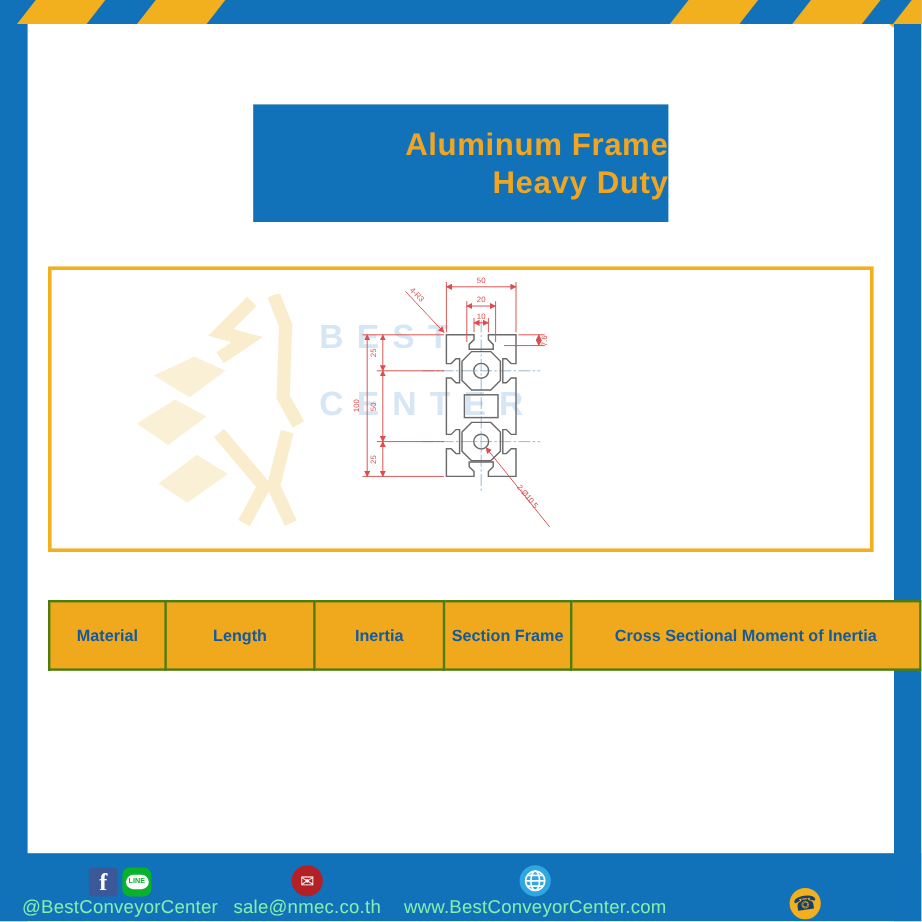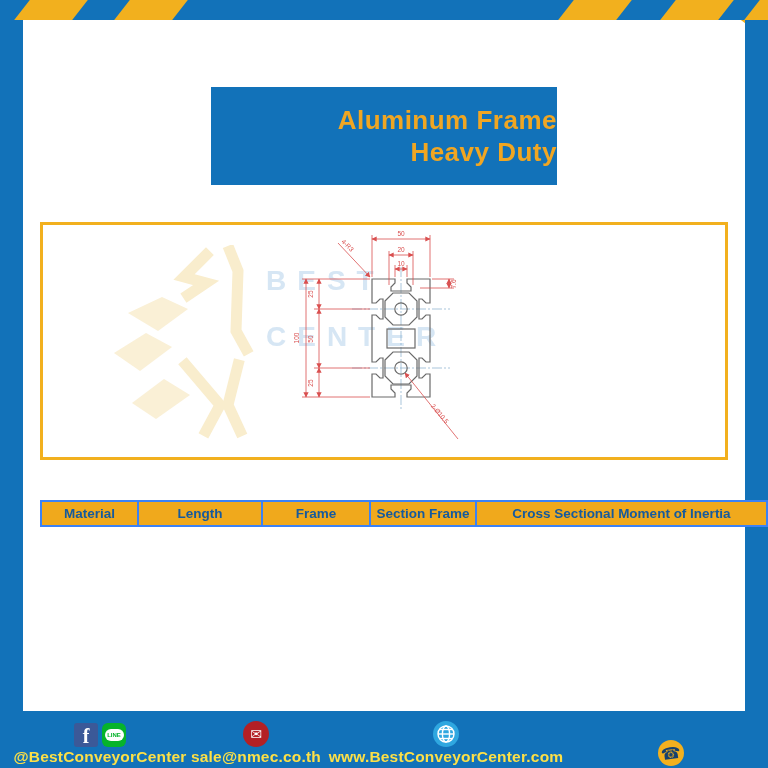--- a/index.html
+++ b/index.html
@@ -23,29 +23,29 @@
   .draw-box{position:absolute;left:40px;top:222px;width:682px;height:232px;background:#fff;
             border:3px solid #f2b01e;overflow:hidden;z-index:6;}
   .wm-text{position:absolute;left:223px;top:28px;color:#d6e6f4;font-weight:bold;
            font-size:28px;line-height:56px;letter-spacing:11px;white-space:nowrap;z-index:1;}
   .deer{position:absolute;left:45px;top:20px;z-index:1;}
   .profile-svg{position:absolute;left:243px;top:2px;z-index:2;}
   .profile-svg text{font-size:6.5px;fill:#d94f4f;font-family:"Liberation Sans",sans-serif;}
 
   
   .spec-table{position:absolute;left:40px;top:500px;border-collapse:collapse;z-index:6;}
-  .spec-table th,.spec-table td{border:2px solid #3b82f6;text-align:center;padding:0 4px;}
+  .spec-table th,.spec-table td{border:2px solid #4d7c0f;text-align:center;padding:16px 4px;}
   .spec-table th{background:#f0a91c;color:#155a9e;font-size:13.5px;font-weight:bold;height:23px;}
   .spec-table td{background:#1272b9;color:#ffffff;font-size:13.5px;font-weight:bold;height:41px;}
 
   
   .footer{position:absolute;left:0;right:0;bottom:0;height:57px;background:#1272b9;z-index:7;
           display:flex;align-items:center;justify-content:space-between;padding:0 14px;box-sizing:border-box;}
   .f-sec{display:flex;flex-direction:column;align-items:center;justify-content:flex-end;gap:1px;height:53px;}
-  .f-text{color:#fde047;font-weight:bold;font-size:15.5px;white-space:nowrap;letter-spacing:.2px;}
+  .f-text{color:#86efac;font-weight:normal;font-size:15.5px;white-space:nowrap;letter-spacing:.2px;}
   .f-div{width:5px;height:40px;background:#f2b01e;border-radius:3px;}
   .icons-row{display:flex;gap:4px;align-items:center;}
   .fb-ic{width:24px;height:24px;background:#3b5998;border-radius:3px;color:#fff;
          font-family:"Liberation Serif",serif;font-weight:bold;font-size:20px;
          display:flex;align-items:flex-end;justify-content:center;line-height:22px;overflow:hidden;}
   .line-ic{width:24px;height:24px;background:#06b32b;border-radius:6px;display:flex;align-items:center;justify-content:center;}
   .line-bubble{background:#fff;border-radius:7px;width:19px;height:12px;color:#06b32b;
                font-size:6px;font-weight:bold;display:flex;align-items:center;justify-content:center;}
   .mail-ic{width:26px;height:26px;border-radius:50%;background:#b32025;color:#fff;font-size:14px;
            display:flex;align-items:center;justify-content:center;}
@@ -160,21 +160,21 @@
       <text x="60" y="20" text-anchor="middle" transform="rotate(45 60 20)">4-R3</text>
       <text x="152" y="188" text-anchor="middle" transform="rotate(50 152 188)">2-Ø10.5</text>
     </svg>
   </div>
 
   <table class="spec-table">
     <tbody>
         <tr>
       <th style="width:87px">Material</th>
       <th style="width:114px">Length</th>
-      <th style="width:98px">Frame</th>
+      <th style="width:98px">Inertia</th>
       <th style="width:96px">Section Frame</th>
       <th colspan="2" style="width:293px">Cross Sectional Moment of Inertia</th>
     </tr>
   </tbody>
     </table>
 
   <div class="footer">
     <div class="f-sec" style="min-width:172px">
       <div class="icons-row">
         <div class="fb-ic">f</div>

